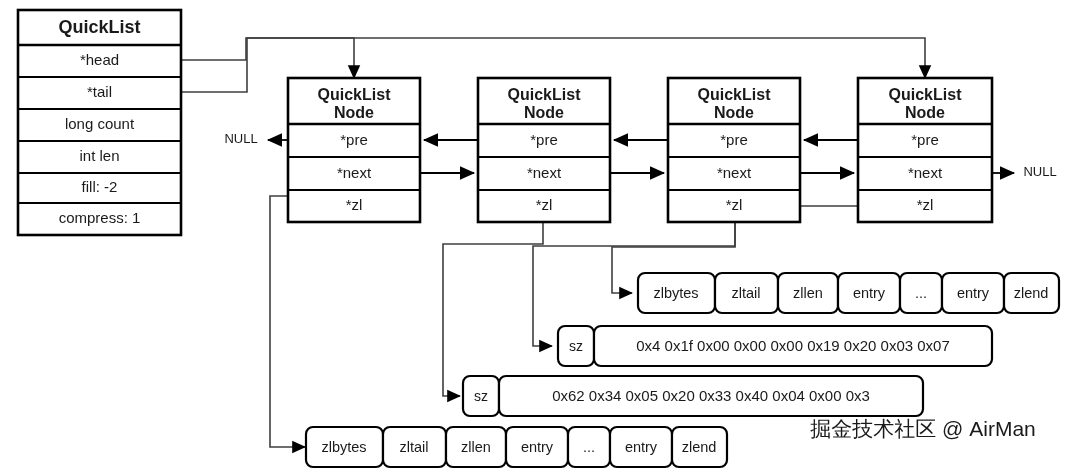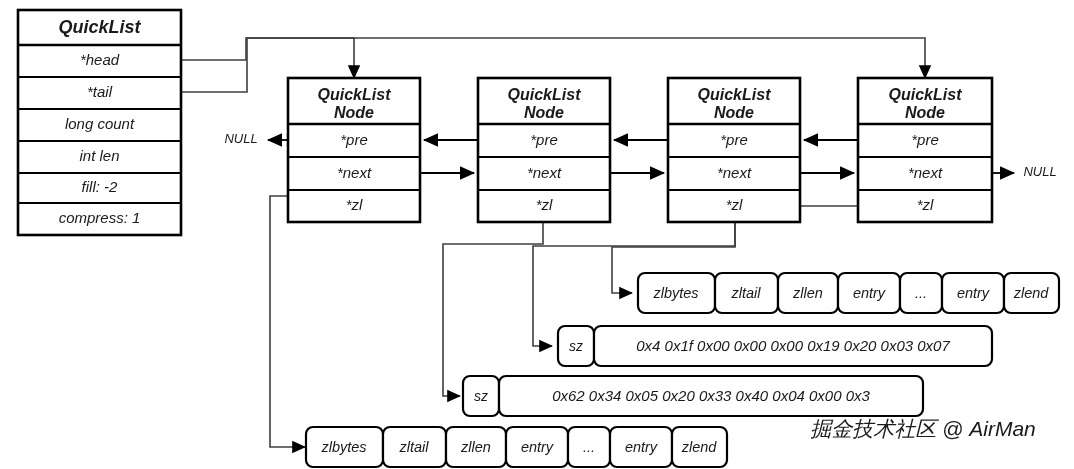--- a/index.html
+++ b/index.html
@@ -1,18 +1,18 @@
 <!DOCTYPE html>
 <html><head>
 <meta charset="utf-8">
 <style>
   html,body{margin:0;padding:0;background:#ffffff;}
   body{width:1074px;height:469px;overflow:hidden;
        font-family:"Liberation Sans","DejaVu Sans",sans-serif;}
-  #stage{position:relative;width:1074px;height:469px;background:#fff;font-style:italic;}
+  #stage{position:relative;width:1074px;height:469px;background:#fff;}
   svg{position:absolute;left:0;top:0;}
   .lbl{font-family:"Liberation Sans","DejaVu Sans",sans-serif;}
   text{dominant-baseline:middle;text-anchor:middle;fill:#1a1a1a;}
 </style>
 </head>
 <body>
 
 <div id="stage">
 <svg width="1074" height="469" viewBox="0 0 1074 469">
   <defs>

